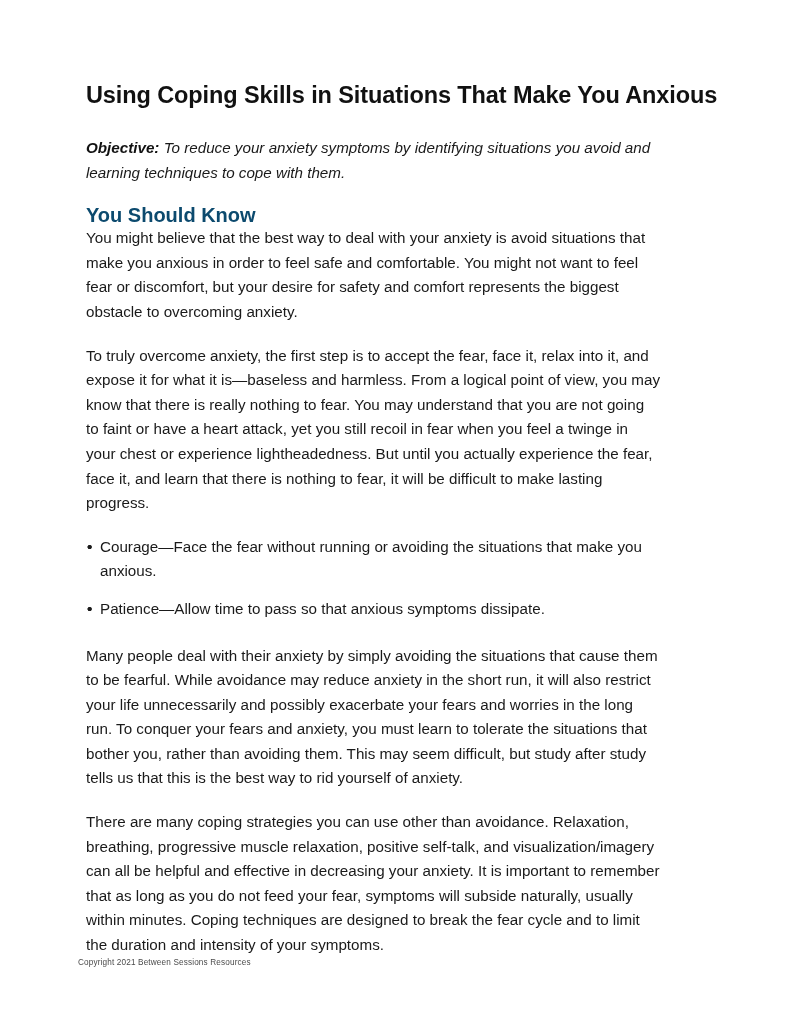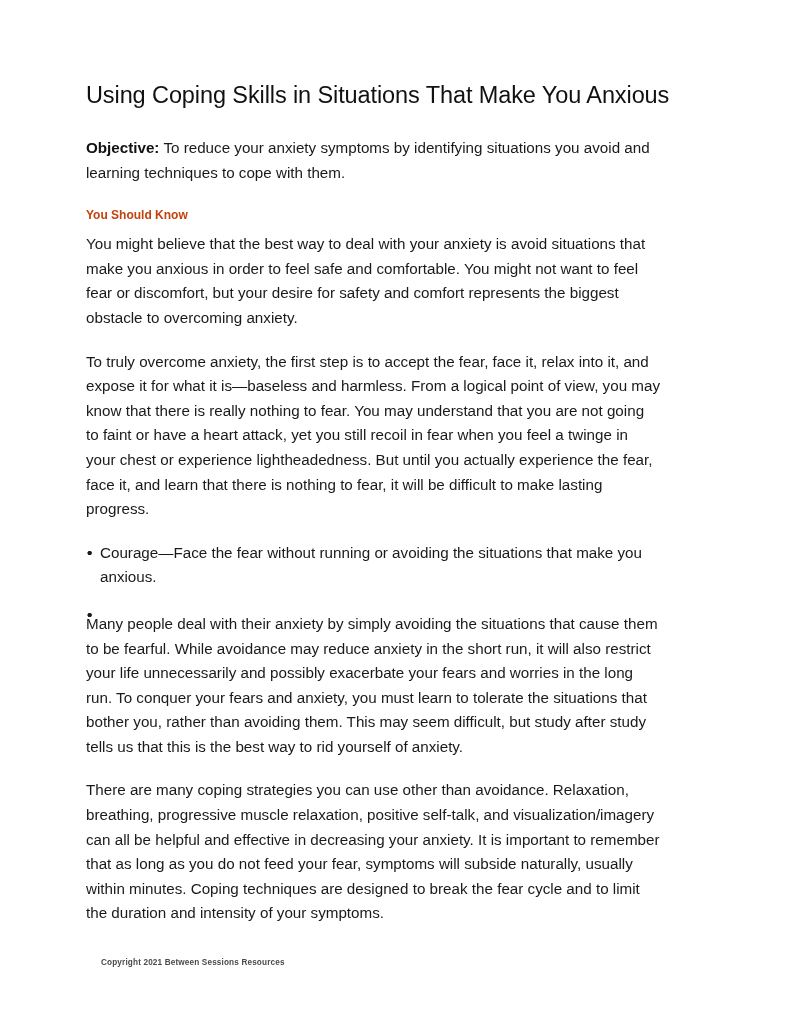--- a/index.html
+++ b/index.html
@@ -26,47 +26,48 @@
 
   .content {
     position: absolute;
     left: 86px;
     top: 80px;
     width: 574px;
   }
 
   .doc-title {
     font-size: 23.5px;
-    font-weight: 400;
+    font-weight: 700;
     line-height: 30px;
     letter-spacing: -0.1px;
     color: #111111;
     margin: 0 0 26px 0;
     white-space: nowrap;
   }
 
   .section-heading {
-    font-size: 12px;
+    font-size: 20px;
     font-weight: 700;
     line-height: 22px;
-    color: #c2410c;
-    margin: 0 0 6px 0;
+    color: #0c4a6e;
+    margin: 0 0 0 0;
   }
 
   p.body-text {
     font-size: 15.2px;
     font-weight: 400;
     line-height: 24.6px;
     color: #1a1a1a;
     margin: 0 0 19px 0;
     text-align: left;
   }
 
   .objective-block {
     margin-bottom: 22px;
+    font-style: italic;
   }
 
   .lead-label {
     font-weight: 700;
     color: #111111;
   }
 
   ul.step-list {
     list-style: none;
     margin: 0 0 19px 0;
@@ -93,25 +94,25 @@
     font-size: 15.2px;
     line-height: 24.6px;
   }
 
   .list-wrap {
     margin-bottom: 22px;
   }
 
   .footer {
     position: absolute;
-    left: 101px;
+    left: 78px;
     top: 957px;
     font-size: 8.2px;
     line-height: 11px;
-    font-weight: 700;
+    font-weight: 400;
     color: #4a4a4a;
     letter-spacing: 0.15px;
   }
 </style>
 </head>
 <body>
 
 <div class="page">
 
   <div class="content">
@@ -125,21 +126,21 @@
     <p class="body-text">You might believe that the best way to deal with your anxiety is avoid situations that make you anxious in order to feel safe and comfortable. You might not want to feel fear or discomfort, but your desire for safety and comfort represents the biggest obstacle to overcoming anxiety.</p>
 
     <p class="body-text">To truly overcome anxiety, the first step is to accept the fear, face it, relax into it, and expose it for what it is—baseless and harmless. From a logical point of view, you may know that there is really nothing to fear. You may understand that you are not going to faint or have a heart attack, yet you still recoil in fear when you feel a twinge in your chest or experience lightheadedness. But until you actually experience the fear, face it, and learn that there is nothing to fear, it will be difficult to make lasting progress.</p>
 
 
     <div class="list-wrap">
       <ul class="step-list">
         <li><span class="bullet-dot">•</span></li>
         <li><span class="bullet-dot">•</span><span>Courage—Face the fear without running or avoiding the situations that make you anxious.</span></li>
         <li><span class="bullet-dot">•</span></li>
-        <li><span class="bullet-dot">•</span></li>
+        <li><span class="bullet-dot">•</span><span>Patience—Allow time to pass so that anxious symptoms dissipate.</span></li>
       </ul>
     </div>
 
     <p class="body-text">Many people deal with their anxiety by simply avoiding the situations that cause them to be fearful. While avoidance may reduce anxiety in the short run, it will also restrict your life unnecessarily and possibly exacerbate your fears and worries in the long run. To conquer your fears and anxiety, you must learn to tolerate the situations that bother you, rather than avoiding them. This may seem difficult, but study after study tells us that this is the best way to rid yourself of anxiety.</p>
 
     <p class="body-text">There are many coping strategies you can use other than avoidance. Relaxation, breathing, progressive muscle relaxation, positive self-talk, and visualization/imagery can all be helpful and effective in decreasing your anxiety. It is important to remember that as long as you do not feed your fear, symptoms will subside naturally, usually within minutes. Coping techniques are designed to break the fear cycle and to limit the duration and intensity of your symptoms.</p>
 
   </div>
 
   <div class="footer">Copyright 2021 Between Sessions Resources</div>

